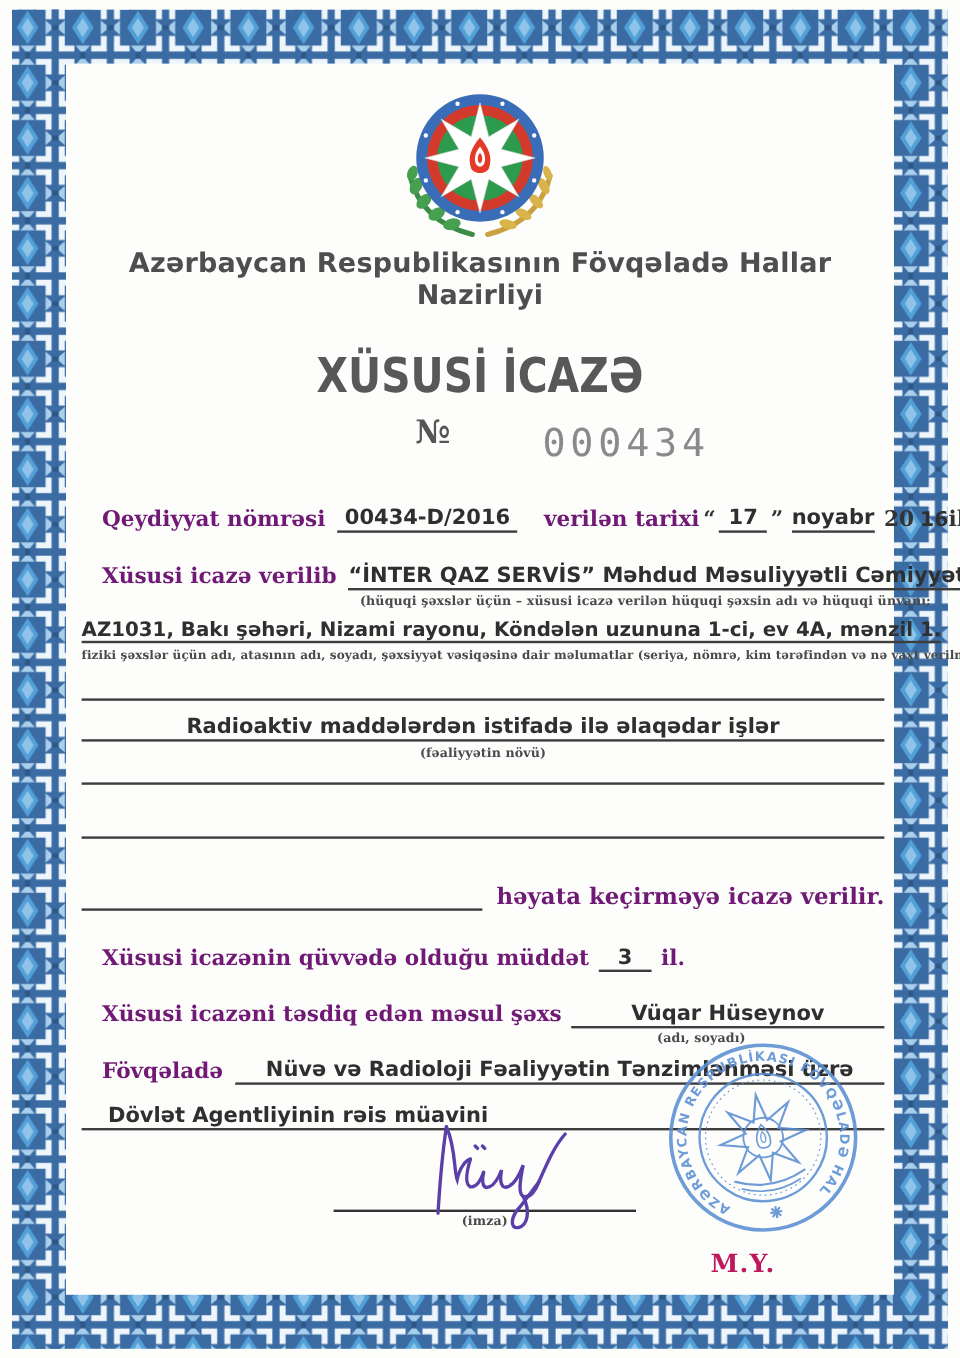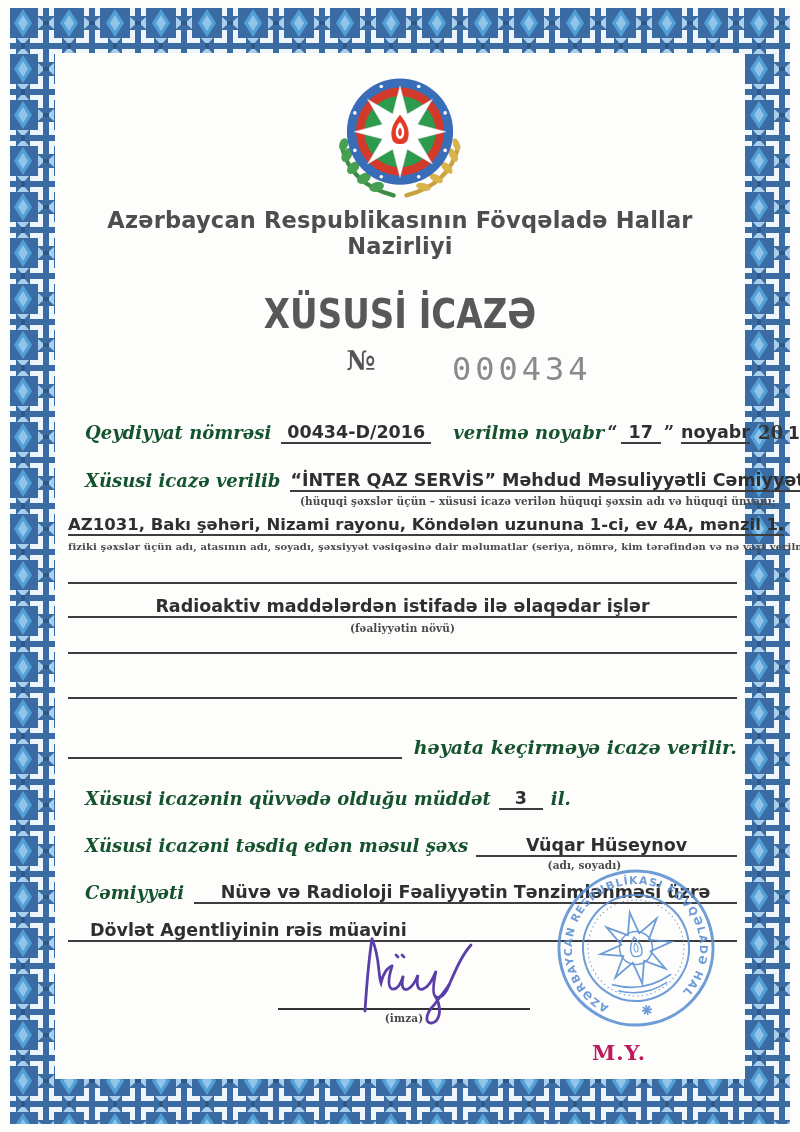--- a/index.html
+++ b/index.html
@@ -30,21 +30,21 @@
   .numLabel{
     left:346px;top:345px;font-size:27px;font-weight:bold;color:#555;
   }
   .numValue{
     left:452px;top:350px;
     font-family:"DejaVu Sans Mono","Liberation Mono",monospace;
     font-size:32px;color:#8a8a8a;letter-spacing:4px;font-weight:400;
   }
   
   .row{display:flex;align-items:flex-end;}
-  .lbl{font-weight:bold;font-size:18px;color:#14532d;white-space:nowrap;padding-bottom:1px;font-style:italic;}
+  .lbl{font-weight:bold;font-size:18px;color:#701a75;white-space:nowrap;padding-bottom:1px;}
   .blank{
     border-bottom:2px solid #3d3d3d;text-align:center;
     font-family:"DejaVu Sans","Liberation Sans",sans-serif;
     font-weight:bold;font-size:17.5px;color:#2f2f2f;white-space:nowrap;
   }
   .note{
     font-size:10.5px;color:#4a4a4a;text-align:center;font-weight:700;
     letter-spacing:.1px;white-space:nowrap;
   }
   .grow{flex:1 1 auto;}
@@ -146,21 +146,21 @@
     <div class="abs ministry">Azərbaycan Respublikasının Fövqəladə Hallar Nazirliyi</div>
 
     <div class="abs docTitle">XÜSUSİ İCAZƏ</div>
 
     <div class="abs numLabel">№</div>
     <div class="abs numValue">000434</div>
 
     <div class="abs row" style="left:85px;right:58px;top:418px;height:26px;">
       <span class="lbl">Qeydiyyat nömrəsi</span>
       <span class="blank" style="flex:0 0 150px;margin-left:10px;">00434-D/2016</span>
-      <span class="lbl" style="margin-left:22px;">verilmə noyabr</span>
+      <span class="lbl" style="margin-left:22px;">verilən tarixi</span>
       <span class="qt">“</span>
       <span class="blank" style="flex:0 0 40px;">17</span>
       <span class="qt">”</span>
       <span class="blank" style="flex:1 1 80px;margin-left:4px;">noyabr</span>
       <span class="yeargrp" style="margin-left:8px;"><span class="pre">20</span> <span class="val">16</span><span class="pre">il.</span></span>
     </div>
 
     <div class="abs row" style="left:85px;right:63px;top:466px;height:26px;">
       <span class="lbl">Xüsusi icazə verilib</span>
       <span class="blank grow" style="margin-left:10px;">“İNTER QAZ SERVİS” Məhdud Məsuliyyətli Cəmiyyəti.</span>
@@ -193,21 +193,21 @@
       <span class="lbl" style="margin-left:8px;">il.</span>
     </div>
 
     <div class="abs note" style="left:432px;right:63px;top:859px;">(adı, soyadı)</div>
     <div class="abs row" style="left:85px;right:63px;top:831px;height:26px;">
       <span class="lbl">Xüsusi icazəni təsdiq edən məsul şəxs</span>
       <span class="blank grow" style="margin-left:8px;">Vüqar Hüseynov</span>
     </div>
 
     <div class="abs row" style="left:85px;right:63px;top:878px;height:26px;">
-      <span class="lbl">Cəmiyyəti</span>
+      <span class="lbl">Fövqəladə</span>
       <span class="blank grow" style="margin-left:10px;margin-top:32px;">Nüvə və Radioloji Fəaliyyətin Tənzimlənməsi üzrə</span>
     </div>
     <div class="abs row" style="left:68px;right:63px;top:916px;height:26px;">
       <span class="blank grow" style="text-align:left;padding-left:22px;">Dövlət Agentliyinin rəis müavini</span>
     </div>
 
     <div class="abs sigLine"></div>
     <div class="abs note sigNote">(imza)</div>
 
     <svg id="sigSvg" width="170" height="110" viewBox="0 0 170 110" aria-hidden="true">

